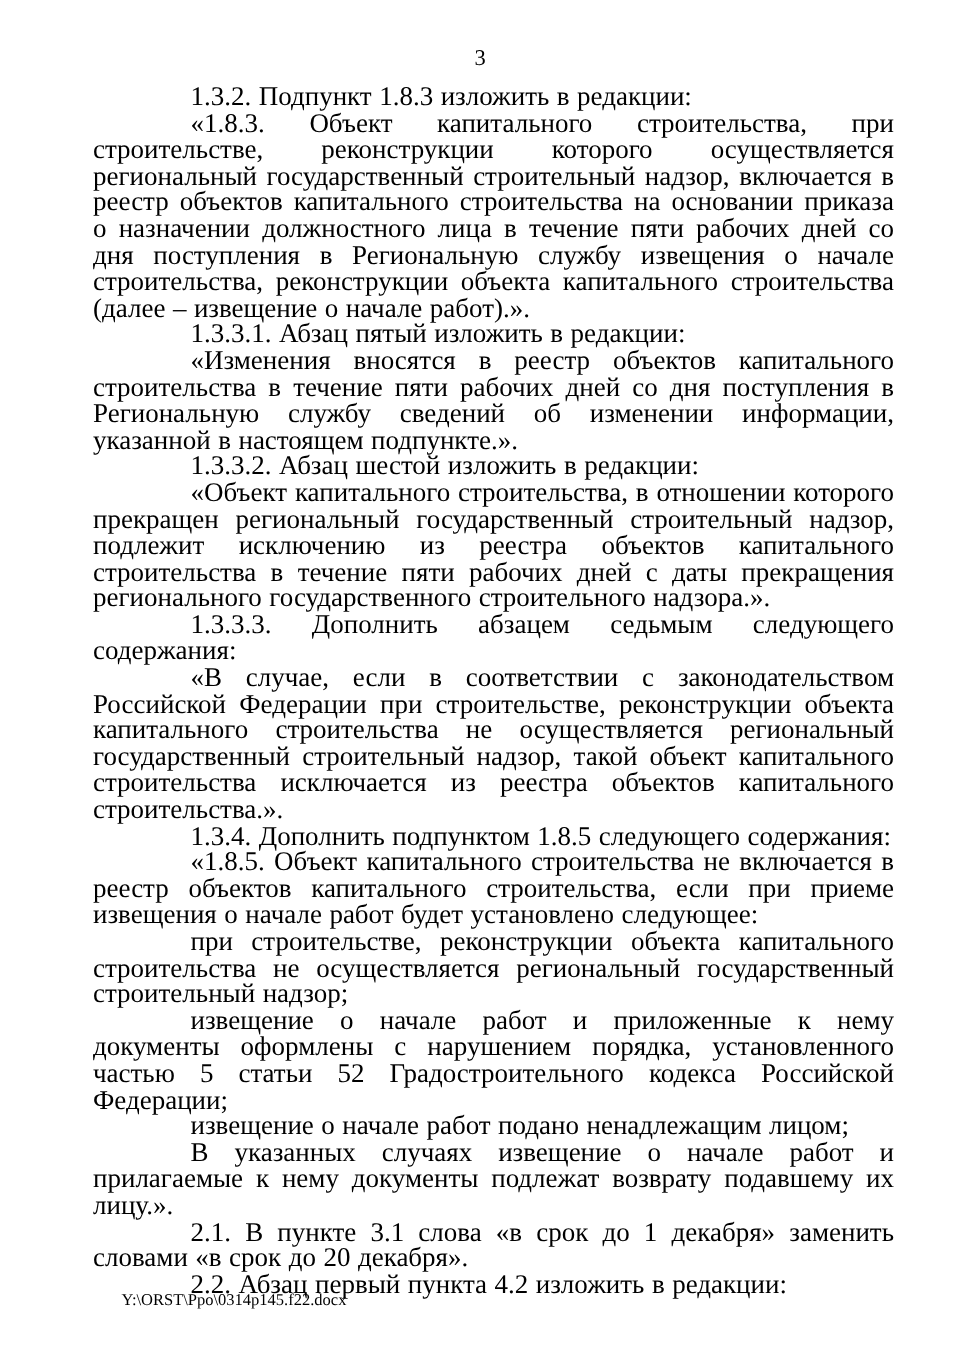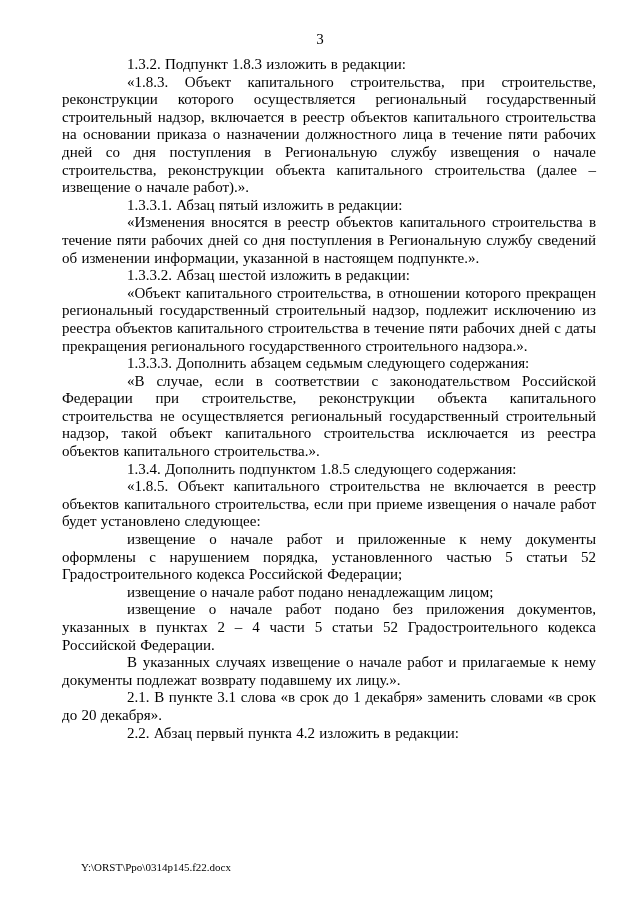--- a/index.html
+++ b/index.html
@@ -18,21 +18,21 @@
     overflow: hidden;
   }
   .page-number {
     padding-top: 31px;
     text-align: center;
     font-size: 15px;
     line-height: 16px;
   }
   .content {
     margin: 9px 44px 0 62px; 
-    font-size: 15px;
+    font-size: 18px;
     line-height: 17.6px;
     text-align: justify;
     hyphens: none;
     word-spacing: 0.5px;
   }
   .content p {
     margin: 0;
     padding: 0;
     text-indent: 65px;
   }
@@ -57,23 +57,23 @@
     <p>1.3.2. Подпункт 1.8.3 изложить в редакции:</p>
     <p>«1.8.3. Объект капитального строительства, при строительстве, реконструкции которого осуществляется региональный государственный строительный надзор, включается в реестр объектов капитального строительства на основании приказа о назначении должностного лица в течение пяти рабочих дней со дня поступления в Региональную службу извещения о начале строительства, реконструкции объекта капитального строительства (далее – извещение о начале работ).».</p>
     <p>1.3.3.1. Абзац пятый изложить в редакции:</p>
     <p>«Изменения вносятся в реестр объектов капитального строительства в течение пяти рабочих дней со дня поступления в Региональную службу сведений об изменении информации, указанной в настоящем подпункте.».</p>
     <p>1.3.3.2. Абзац шестой изложить в редакции:</p>
     <p>«Объект капитального строительства, в отношении которого прекращен региональный государственный строительный надзор, подлежит исключению из реестра объектов капитального строительства в течение пяти рабочих дней с даты прекращения регионального государственного строительного надзора.».</p>
     <p>1.3.3.3. Дополнить абзацем седьмым следующего содержания:</p>
     <p>«В случае, если в соответствии с законодательством Российской Федерации при строительстве, реконструкции объекта капитального строительства не осуществляется региональный государственный строительный надзор, такой объект капитального строительства исключается из реестра объектов капитального строительства.».</p>
     <p>1.3.4. Дополнить подпунктом 1.8.5 следующего содержания:</p>
     <p>«1.8.5. Объект капитального строительства не включается в реестр объектов капитального строительства, если при приеме извещения о начале работ будет установлено следующее:</p>
+    <p>при строительстве, реконструкции объекта капитального строительства не осуществляется региональный государственный строительный надзор;</p>
     <p>извещение о начале работ и приложенные к нему документы оформлены с нарушением порядка, установленного частью 5 статьи 52 Градостроительного кодекса Российской Федерации;</p>
     <p>извещение о начале работ подано ненадлежащим лицом;</p>
-    <p>извещение о начале работ подано без приложения документов, указанных в пунктах 2 – 4 части 5 статьи 52 Градостроительного кодекса Российской Федерации.</p>
     <p>В указанных случаях извещение о начале работ и прилагаемые к нему документы подлежат возврату подавшему их лицу.».</p>
     <p>2.1. В пункте 3.1 слова «в срок до 1 декабря» заменить словами «в срок до 20 декабря».</p>
     <p>2.2. Абзац первый пункта 4.2 изложить в редакции:</p>
   </div>
 
   <div class="footer">Y:\ORST\Ppo\0314p145.f22.docx</div>
 
 </div>
 
 </body></html>

